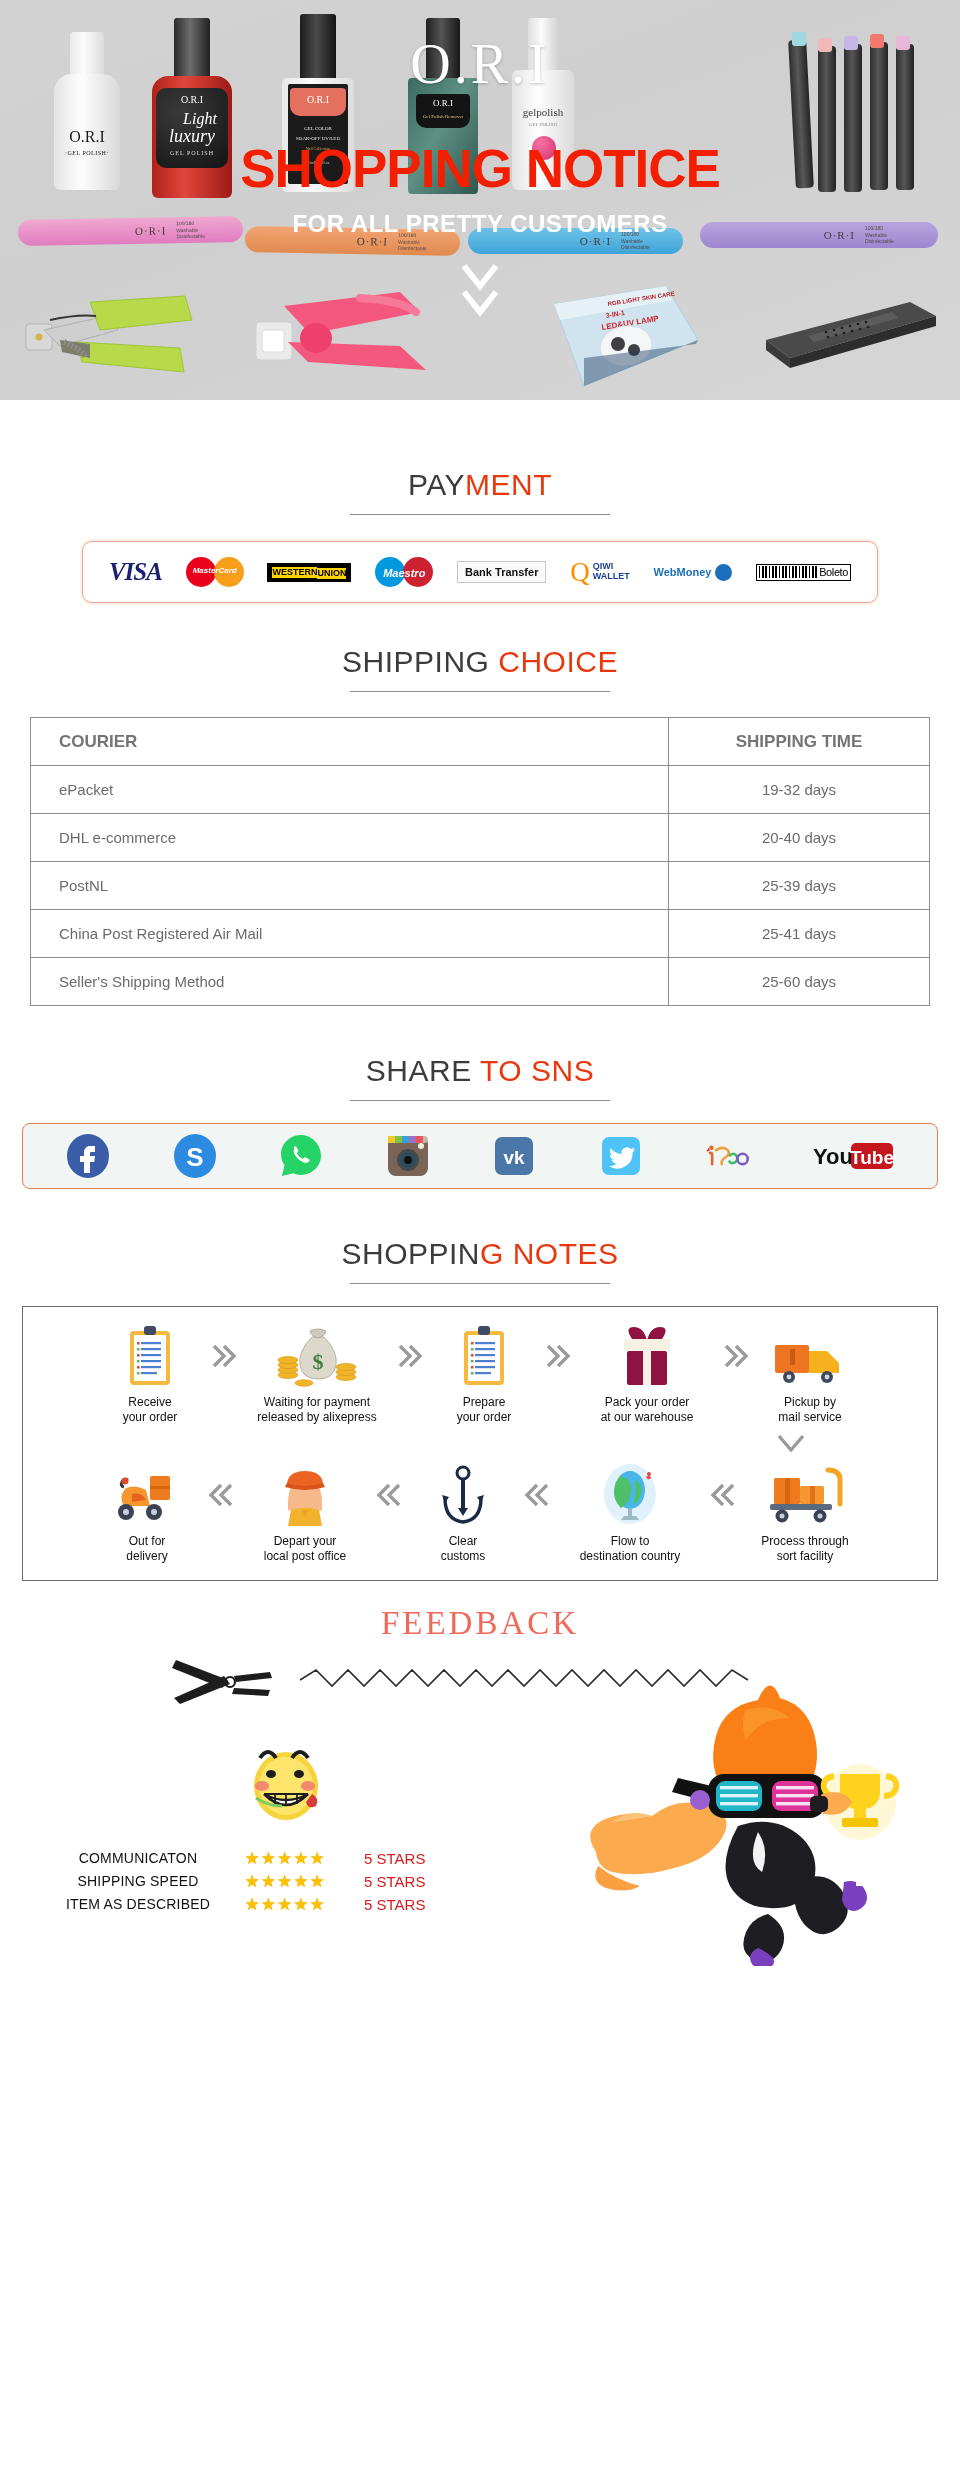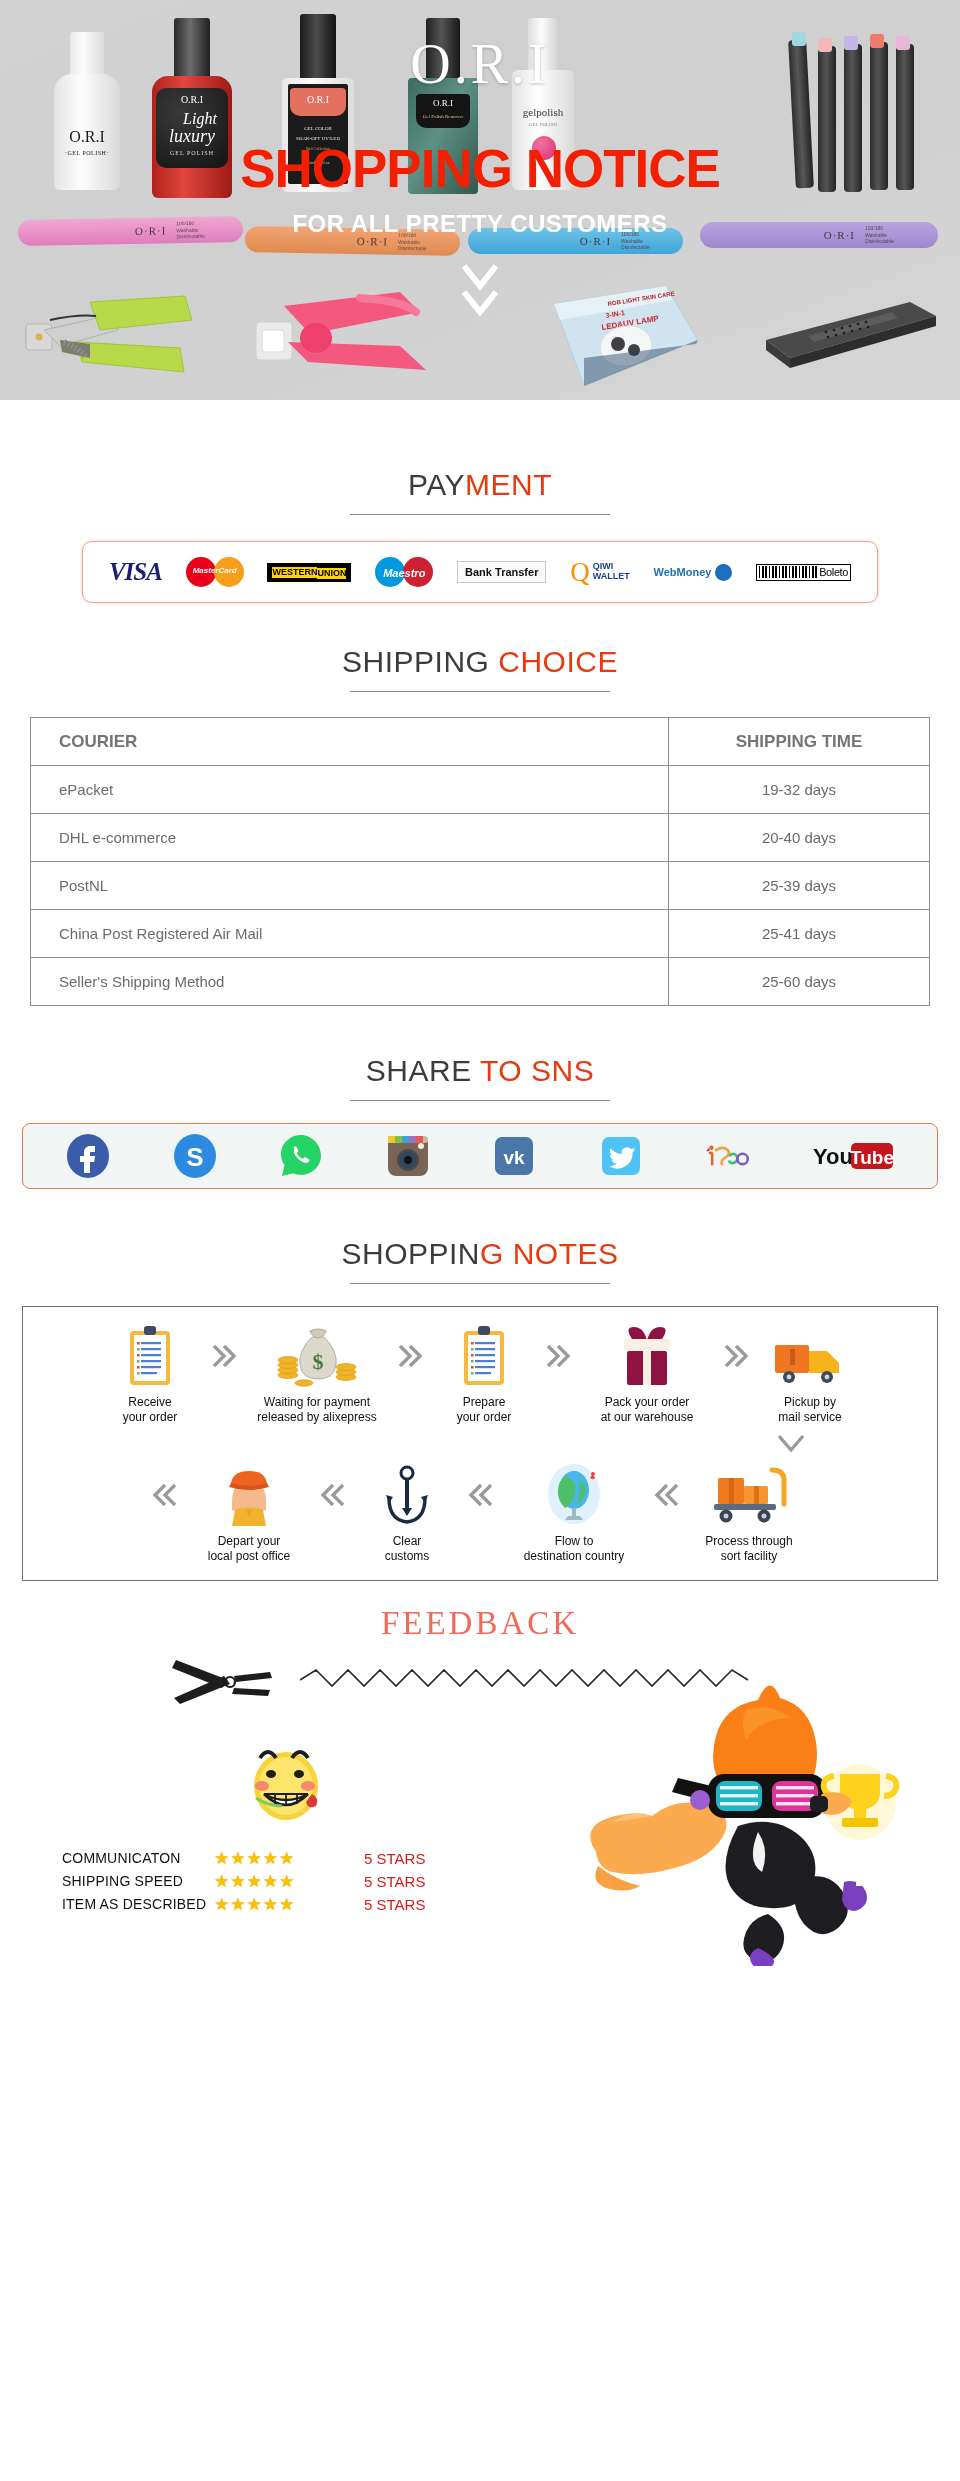--- a/index.html
+++ b/index.html
@@ -206,21 +206,21 @@
     width: 258px; height: 85px;
     background: linear-gradient(180deg,#cf2222 0%, #b41d1d 100%);
     border-radius: 12px;
     padding: 10px 12px;
     color:#fff;
     font-size: 12.5px;
     line-height: 1.85;
     box-shadow: 0 3px 6px rgba(0,0,0,.25);
     z-index: 5;
   }
-  .ratings { position:absolute; left: 62px; top: 205px; z-index: 6; }
+  .ratings { position:absolute; left: 62px; top: 205px; z-index: 6; text-align: center; }
   .rate-row { display:flex; align-items:center; height: 23px; }
   .rate-lbl { width: 152px; font-size: 14px; color:#111; font-weight:500; letter-spacing:.2px;}
   .rate-stars { width: 142px; letter-spacing: 1px; }
   .rate-val { font-size: 15px; color:#d71a1a; margin-left: 8px; }
   .star { color:#fcc200; font-size:17px; text-shadow: 0 0 1px #d79400; }
 </style>
 </head>
 <body>
 
 <div class="hero">
@@ -666,20 +666,37 @@
   </div>
 
   <div class="note-mid" style="justify-content:flex-end; padding-right:120px;">
     <svg width="32" height="24" viewBox="0 0 32 24">
       <path d="M4 4 L16 18 L28 4" stroke="#9a9a9a" stroke-width="3.4" fill="none"></path>
     </svg>
   </div>
 
   <div class="note-row">
 
+    <div class="note-cell">
+      <div class="note-art">
+        <svg width="74" height="62" viewBox="0 0 74 62">
+          <rect x="40" y="12" width="20" height="24" rx="2" fill="#ef7b1e"></rect>
+          <rect x="40" y="22" width="20" height="3" fill="#d8650f"></rect>
+          <path d="M16 24 q10 -4 20 2 l4 16 h-26 q-6 -10 2 -18z" fill="#f5962e"></path>
+          <path d="M18 16 q-4 -2 -6 2 q-2 4 2 5" stroke="#3a3a3a" stroke-width="3" fill="none"></path>
+          <circle cx="15" cy="17" r="3.5" fill="#d94d2a"></circle>
+          <path d="M22 30 q10 -2 14 6 l-14 2z" fill="#e8621c"></path>
+          <circle cx="16" cy="48" r="8" fill="#3a4253"></circle>
+            <circle cx="16" cy="48" r="3" fill="#c7d0da"></circle>
+          <circle cx="44" cy="48" r="8" fill="#3a4253"></circle>
+            <circle cx="44" cy="48" r="3" fill="#c7d0da"></circle>
+        </svg>
+      </div>
+      <div class="note-lbl">Out for<br>delivery</div>
+    </div>
 
     <div class="note-arrow">
       <svg width="26" height="26" viewBox="0 0 26 26">
           <path d="M23 3 L13 13 L23 23" stroke="#9a9a9a" stroke-width="3.4" fill="none"></path>
           <path d="M13 3 L3 13 L13 23" stroke="#9a9a9a" stroke-width="3.4" fill="none"></path>
         </svg>
     </div>
 
     <div class="note-cell" style="width:132px;">
       <div class="note-art">

